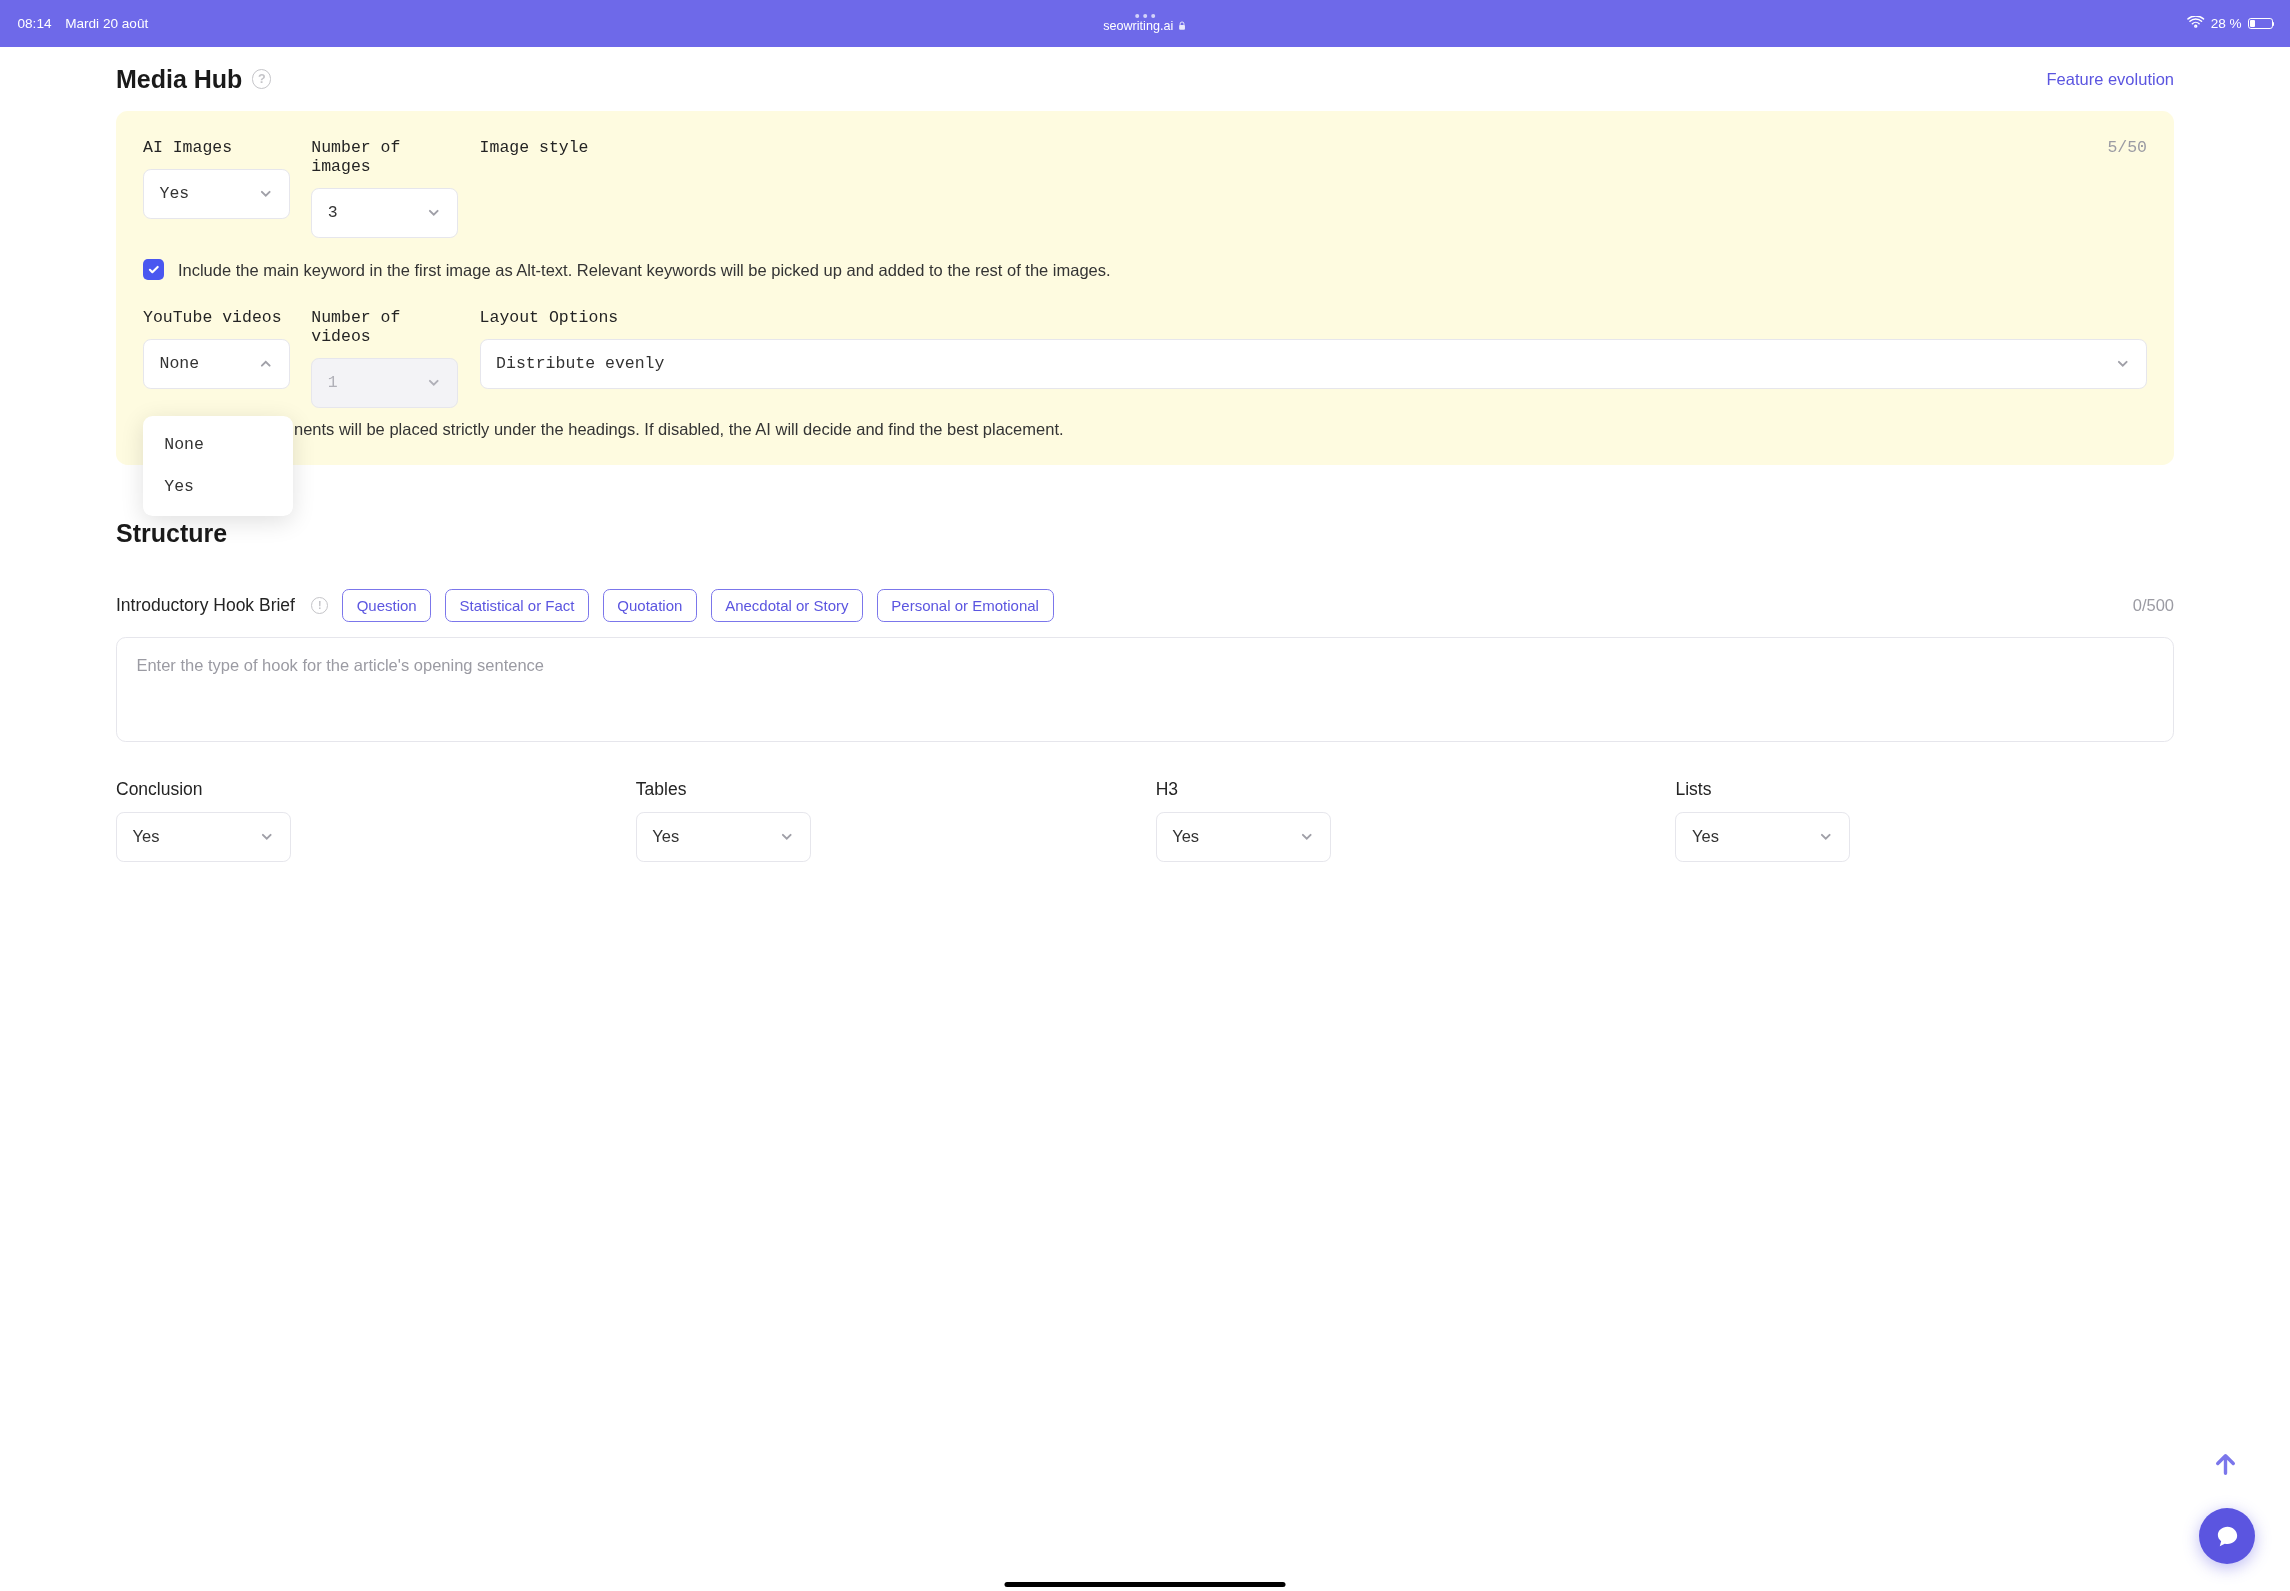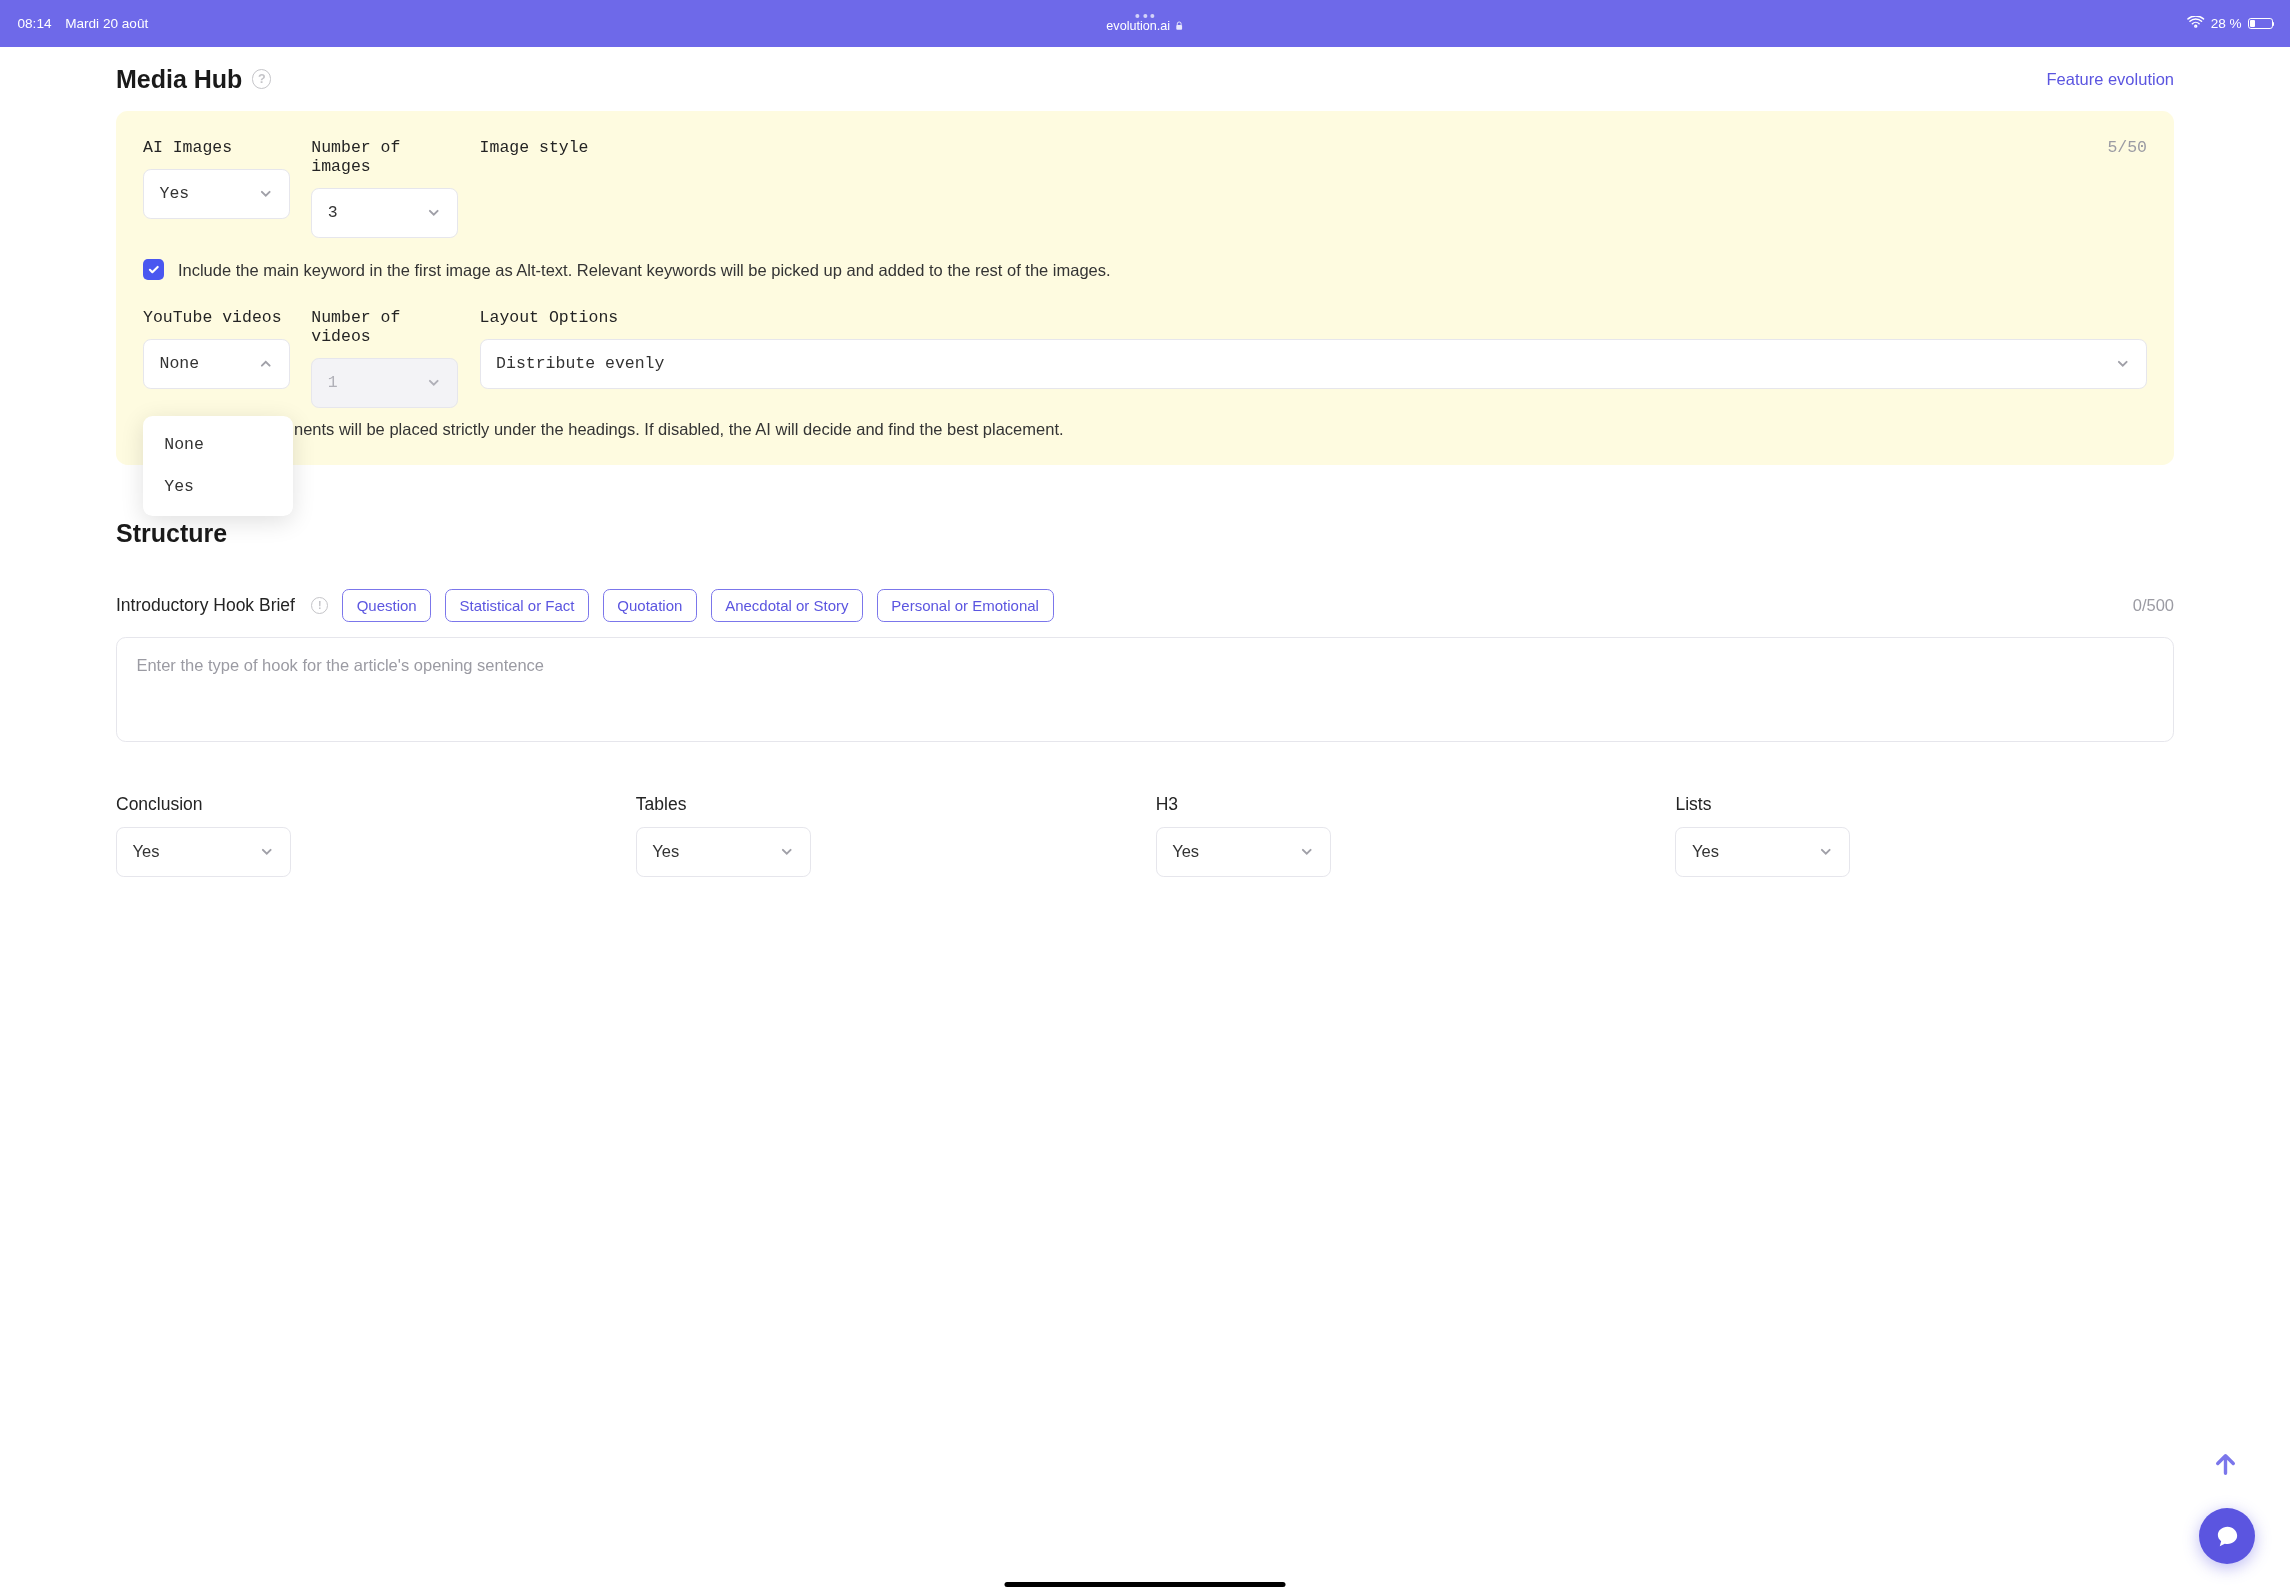--- a/index.html
+++ b/index.html
@@ -106,21 +106,21 @@
     .hook-counter { margin-left: auto; color: #9b9ba3; font-size: 16.5px; }
     .textarea {
       width: 100%; border: 1px solid #E6E6EC; border-radius: 9.7px;
       padding: 17.5px 19.4px; font-size: 16.5px; min-height: 105px; resize: none;
       margin-top: 15.5px; font-family: inherit; color: #333;
     }
     .textarea::placeholder { color: #9b9ba3; }
 
     .bottom-row { display: flex; gap: 21.3px; margin-top: 33px; }
     .bottom-field { flex: 1; display: flex; flex-direction: column; gap: 11.6px; }
-    .field-title { font-size: 17.5px; color: #242424; font-weight: 500; margin-top: 15px; }
+    .field-title { font-size: 17.5px; color: #242424; font-weight: 500; }
 
     .scroll-top {
       position: fixed; right: 43px; bottom: 105px;
       width: 43px; height: 43px; display: flex; align-items: center; justify-content: center;
       cursor: pointer;
     }
     .chat-bubble {
       position: fixed; right: 35px; bottom: 27px;
       width: 56px; height: 56px; background: #5B55E0; border-radius: 50%;
       display: flex; align-items: center; justify-content: center; cursor: pointer;
@@ -141,21 +141,21 @@
     <span>08:14</span>
     <span>Mardi 20 août</span>
   </div>
   <div class="status-center">
     <div class="multitask-dots">
       <span></span>
         <span></span>
         <span></span>
     </div>
     <div style="display:flex;align-items:center;gap:3.9px">
-      <span>evolution.ai</span>
+      <span>seowriting.ai</span>
       <span>
         <svg width="9.7" height="9.7" viewBox="0 0 10 10" fill="none">
             <rect x="2" y="4" width="6" height="5" rx="1" fill="#fff" opacity="0.85"></rect>
             <path d="M3 4V3a2 2 0 014 0v1" stroke="#fff" stroke-width="1" opacity="0.85"></path>
           </svg>
       </span>
     </div>
   </div>
   <div class="status-right">
     <span>

